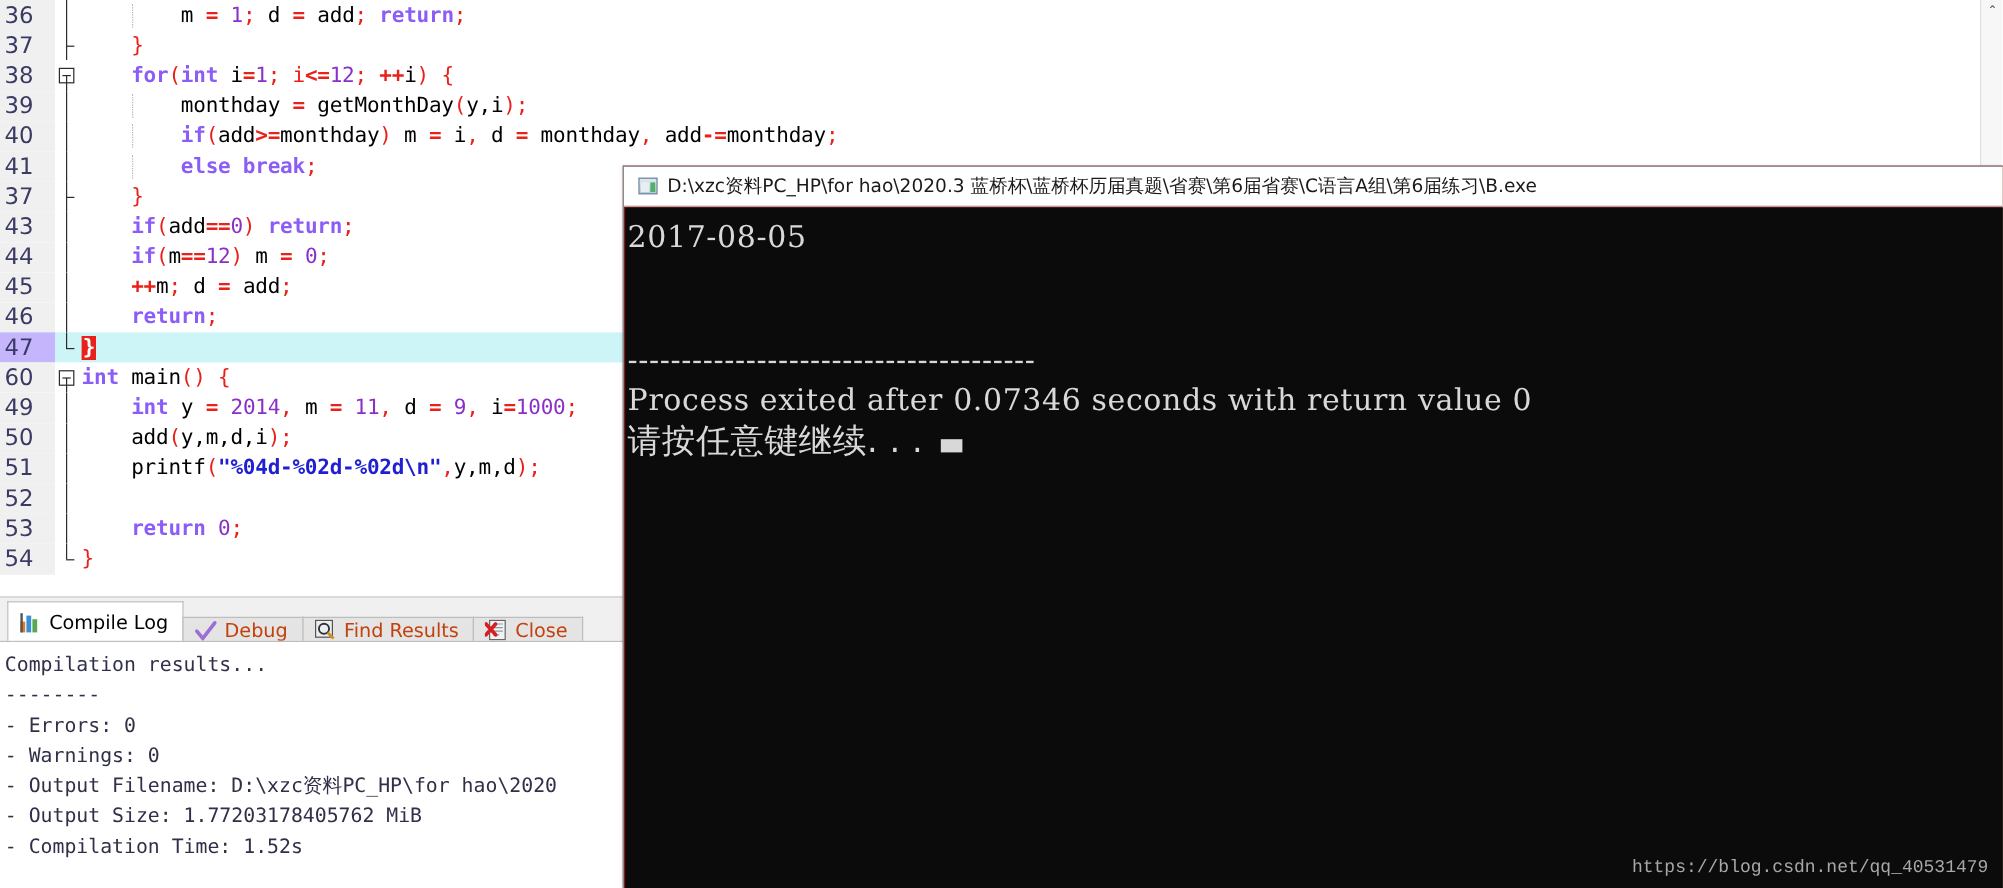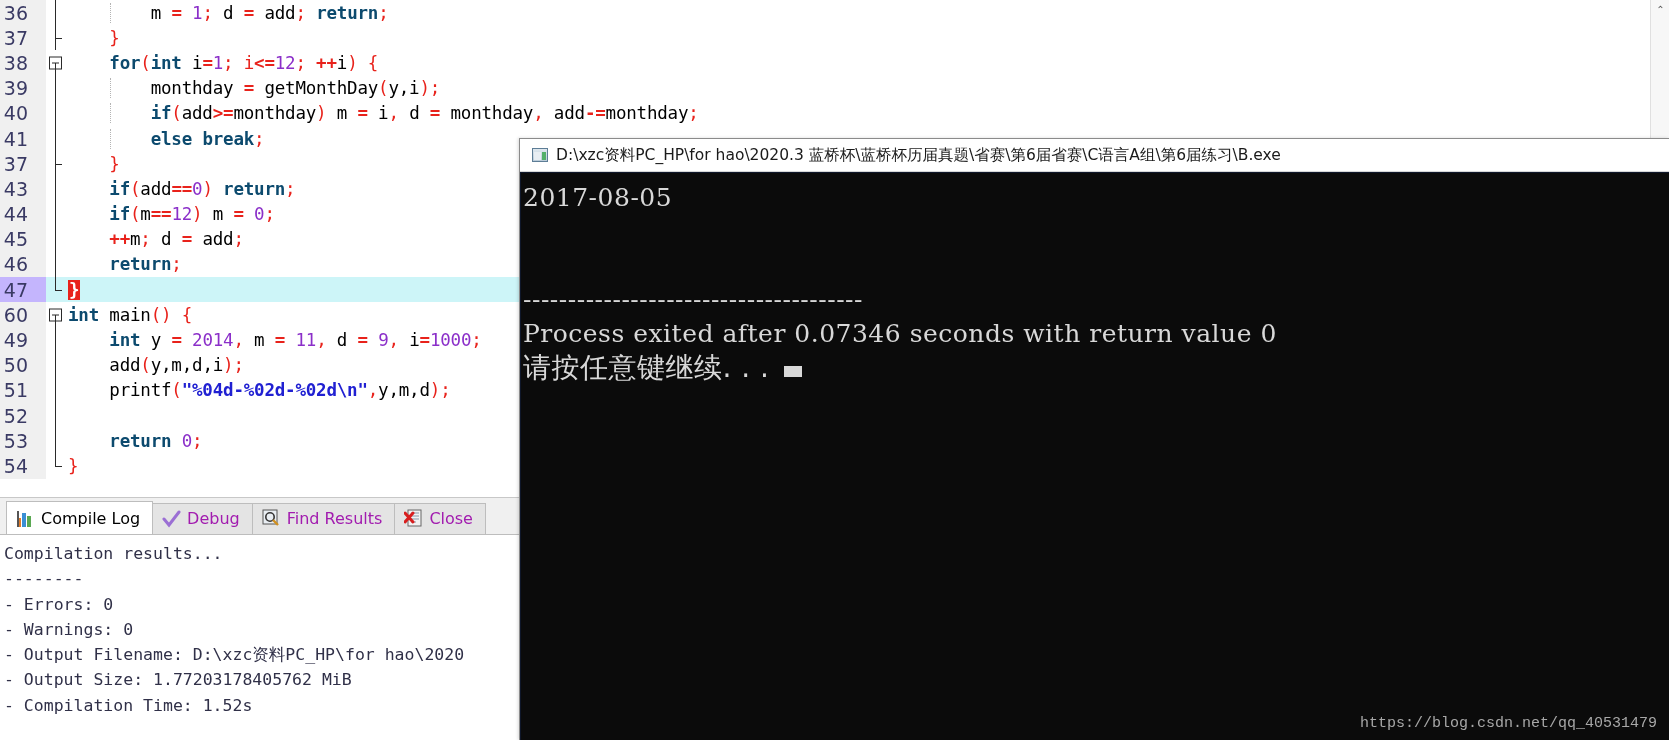--- a/index.html
+++ b/index.html
@@ -84,21 +84,21 @@
     color: #000000;
     padding-left: 2px;
     position: relative;
   }
   .indent-guide {
     position: absolute;
     top: 0; bottom: 0;
     width: 1px;
     border-left: 1px dotted #b4b4b4;
   }
-  .kw   { color: #0c4a6e; font-weight: bold; }
+  .kw   { color: #8b5cf6; font-weight: bold; }
   .num  { color: #8b2fc9; }
   .op   { color: #e8221b; font-weight: bold; }
   .punc { color: #e8221b; }
   .str  { color: #2020d2; font-weight: bold; }
   .plain{ color: #000000; }
   .brace-hl {
     background: #e8221b; color: #ffffff; font-weight: bold;
     padding: 0 1px;
   }
 
@@ -119,31 +119,31 @@
   .bottom-panel {
     position: absolute; left: 0; top: 497px;
     width: 1669px; height: 243px;
     background: #f0f0f0;
     border-top: 1px solid #c8c8c8;
   }
   .tabstrip {
     position: absolute; left: 0; top: 3px;
     height: 34px;
     display: flex;
-    align-items: center;
+    align-items: flex-end;
     padding-left: 6px;
   }
   .tab {
-    height: 31px;
+    height: 21px;
     display: flex; align-items: center;
     gap: 6px;
     padding: 0 12px 0 9px;
     font-family: "DejaVu Sans", sans-serif;
     font-size: 16px;
-    color: #a21caf;
+    color: #c2410c;
     background: #e4e4e4;
     border: 1px solid #bdbdbd;
     border-bottom: none;
     margin-right: -1px;
   }
   .tab.active {
     background: #ffffff;
     height: 34px;
     color: #000000;
   }
@@ -164,21 +164,21 @@
     line-height: 25.3px;
     white-space: pre;
     padding-left: 2px;
   }
 
   
   #console {
     position: absolute;
     left: 519px; top: 138px;
     width: 1150px; height: 602px;
-    background: #0f172a;
+    background: #7f1d1d;
     border: 1px solid #8b8b8b;
     border-right: none; border-bottom: none;
     box-shadow: -1px 0 3px rgba(0,0,0,0.15);
   }
   .console-title {
     height: 33px;
     background: #ffffff;
     display: flex; align-items: center;
     padding-left: 12px;
     gap: 8px;

